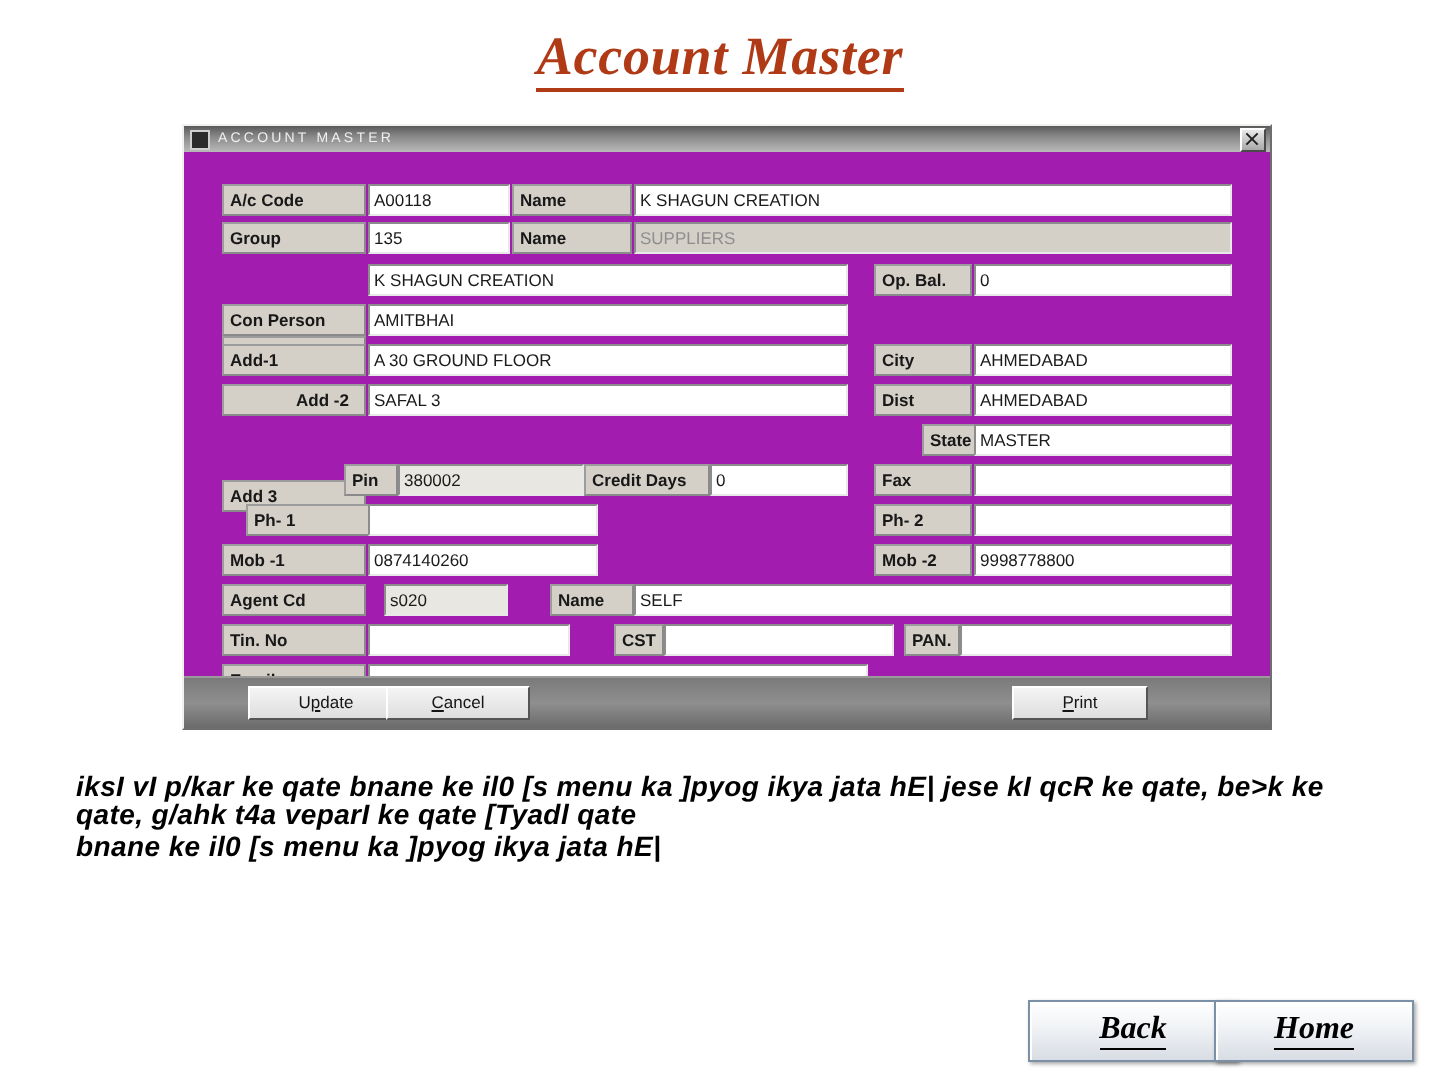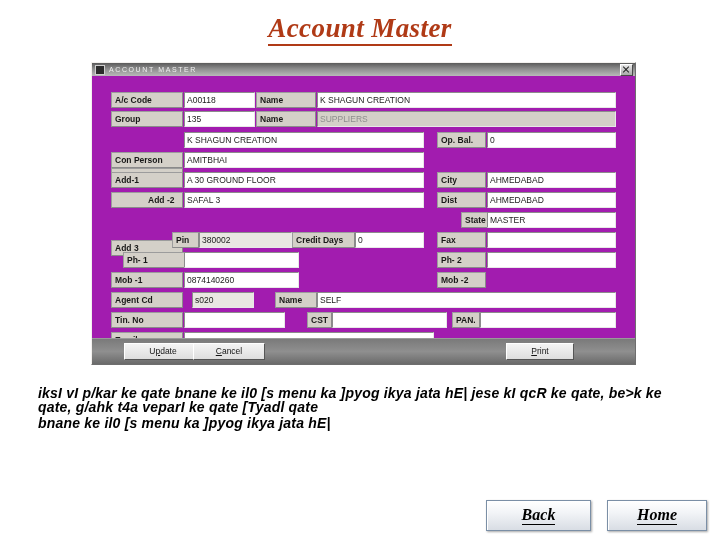--- a/index.html
+++ b/index.html
@@ -211,21 +211,21 @@
     justify-content: center;
     font-family: "Liberation Serif", serif;
     font-weight: bold;
     font-style: italic;
     font-size: 16px;
     color: #000000;
     cursor: pointer;
     box-sizing: border-box;
   }
   .navbtn span { border-bottom: 1.5px solid #000; padding-bottom: 0px; }
-  #btn-back { left: 486px; top: 500px; width: 105px; justify-content: center; }
+  #btn-back { left: 514px; top: 500px; width: 105px; justify-content: center; }
   #btn-home { left: 607px; top: 500px; width: 100px; }
 </style>
 </head>
 <body>
 
 <div class="slide-title">
   <span>Account Master</span>
 </div>
 
 <div class="app-window">
@@ -278,20 +278,21 @@
     <div class="fld inp" style="left:395px; top:156px; width:129px;"></div>
 
     <div class="fld lbl b" style="left:19px;  top:176px; width:72px;margin-left:12px;">Ph- 1</div>
     <div class="fld inp" style="left:92px;  top:176px; width:115px;"></div>
     <div class="fld lbl b" style="left:345px; top:176px; width:49px;">Ph- 2</div>
     <div class="fld inp" style="left:395px; top:176px; width:129px;"></div>
 
     <div class="fld lbl b" style="left:19px;  top:196px; width:72px;">Mob -1</div>
     <div class="fld inp" style="left:92px;  top:196px; width:115px;">0874140260</div>
     <div class="fld lbl b" style="left:345px; top:196px; width:49px;">Mob -2</div>
+    <div class="fld inp" style="left:395px; top:196px; width:129px;">9998778800</div>
 
     <div class="fld lbl b" style="left:19px;  top:216px; width:72px;">Agent Cd</div>
     <div class="fld inp gray" style="left:100px; top:216px; width:62px;">s020</div>
     <div class="fld lbl b" style="left:183px; top:216px; width:42px;">Name</div>
     <div class="fld inp" style="left:225px; top:216px; width:299px;">SELF</div>
 
     <div class="fld lbl b" style="left:19px;  top:236px; width:72px;">Tin. No</div>
     <div class="fld inp" style="left:92px;  top:236px; width:101px;"></div>
     <div class="fld lbl b" style="left:215px; top:236px; width:25px;">CST</div>
     <div class="fld inp" style="left:240px; top:236px; width:115px;"></div>

